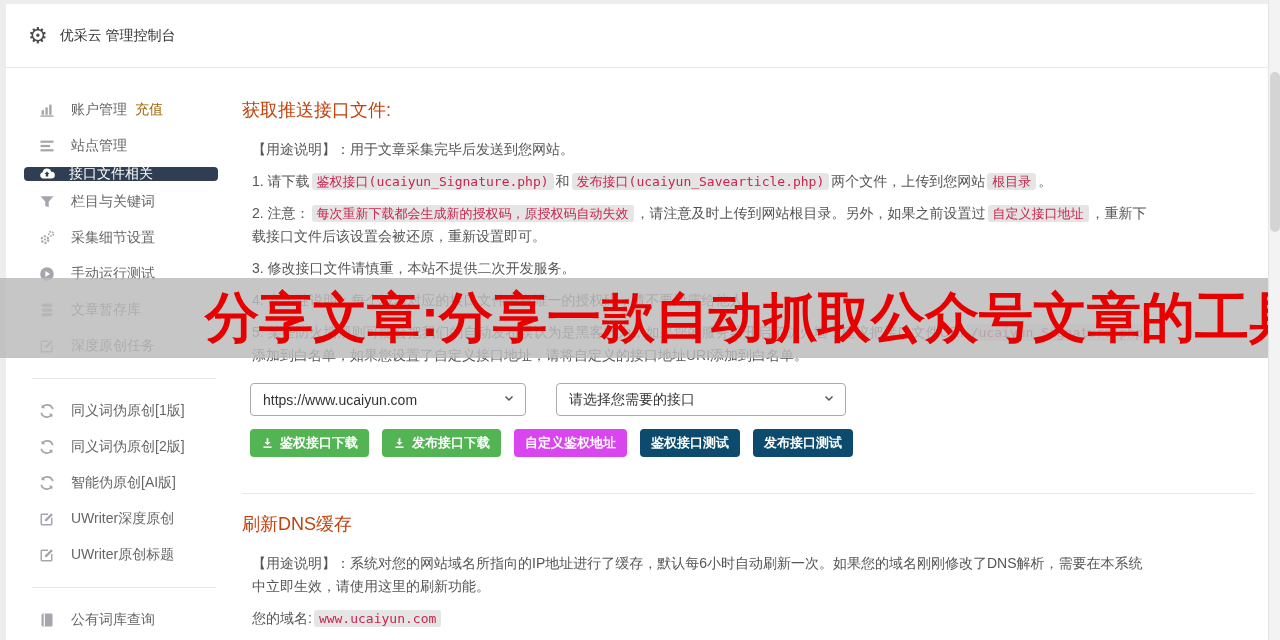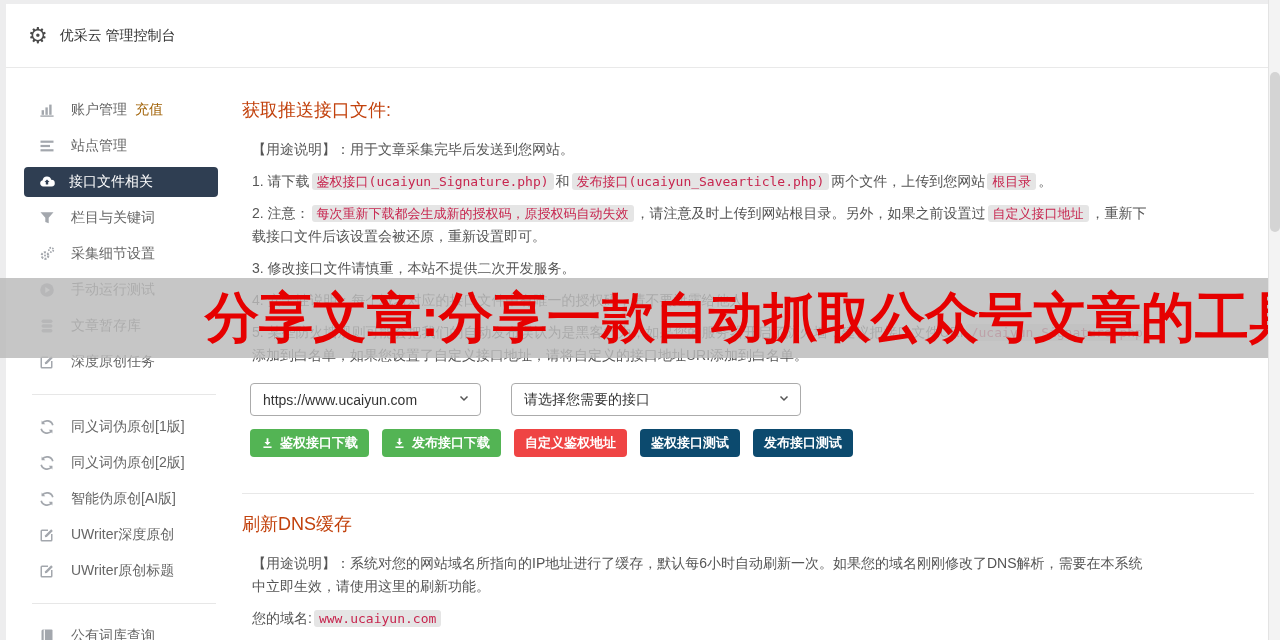--- a/index.html
+++ b/index.html
@@ -14,46 +14,46 @@
   .hdr .title { font-size:14px; color:#333; }
 
   .frame-body { display:flex; height:571px; }
 
   
   .sidebar { width:236px; padding-top:24px; flex:none; }
   .s-item { height:36px; display:flex; align-items:center; padding-left:32px; gap:15px; font-size:14px; color:#666; cursor:pointer; white-space:nowrap; }
   .s-ico { width:18px; height:17px; color:#a3a7ad; display:inline-flex; align-items:center; justify-content:center; flex:none; }
   .s-ico svg { width:16px; height:16px; display:block; }
   .s-badge { color:#a16207; margin-left:-7px; }
-  .s-item.active { background:#2f3e52; color:#fff; border-radius:4px; margin:3px 24px 3px 18px; height:30px; padding-left:14px; gap:13px; }
+  .s-item.active { background:#2f3e52; color:#fff; border-radius:4px; margin:3px 24px 3px 18px; height:14px; padding-left:14px; gap:13px; }
   .s-item.active .s-ico { color:#fff; }
   .s-div { height:1px; background:#e7e7e7; margin:14px 26px 14px 26px; }
 
   
   .main { flex:1; padding-top:30px; position:relative; }
   h1.sec { font-size:18px; font-weight:400; color:#c2410c; }
   .main p { margin:9px 7px 9px 10px; font-size:14px; color:#555; line-height:23px; max-width:898px; }
   .main p.first { margin-top:16px; }
   code.hl { color:#c7254e; background:#e5e5e5; border-radius:3px; padding:1px 5px; margin:0 2px;
             font-family:"DejaVu Sans Mono","DejaVu Sans",monospace; font-size:13px; }
 
   .selects { display:flex; gap:30px; margin:16px 0 0 8px; }
-  .select-box { width:231px; height:33px; border:1px solid #ababab; border-radius:4px; background:#fff;
+  .select-box { width:276px; height:33px; border:1px solid #ababab; border-radius:4px; background:#fff;
                 display:flex; align-items:center; justify-content:space-between; padding:0 9px 0 12px;
                 font-size:14px; color:#333; cursor:pointer; }
   .select-box.wide { width:290px; }
   .select-box svg { width:14px; height:14px; }
 
   .buttons { display:flex; gap:13px; margin:13px 0 0 8px; }
   .btn { height:28px; border:none; border-radius:4px; color:#fff; font-size:13px; font-weight:bold;
          display:inline-flex; align-items:center; padding:0 11px; gap:6px; cursor:pointer;
          font-family:"Liberation Sans","DejaVu Sans",sans-serif; }
   .btn .b-ico { display:inline-flex; } .btn .b-ico svg { width:13px; height:13px; }
   .btn.green { background:#53b454; }
-  .btn.orange { background:#ef4444; }
+  .btn.orange { background:#d946ef; }
   .btn.blue { background:#0c4a6e;justify-content:center; }
 
   hr.sec-divider { border:none; border-top:1px solid #e8e8e8; margin:36px 14px 0 0; }
   h1.sec.dns { margin-top:18px; }
 
   
   .banner { position:absolute; left:0; top:278px; width:1268px; height:80px;
             background:rgba(187,187,187,0.83); display:flex; align-items:center; padding-left:205px; z-index:50; }
   .banner-text { font-size:54px; font-weight:bold; color:#e60000; white-space:nowrap;
                  font-family:"Liberation Sans","DejaVu Sans",sans-serif; }

